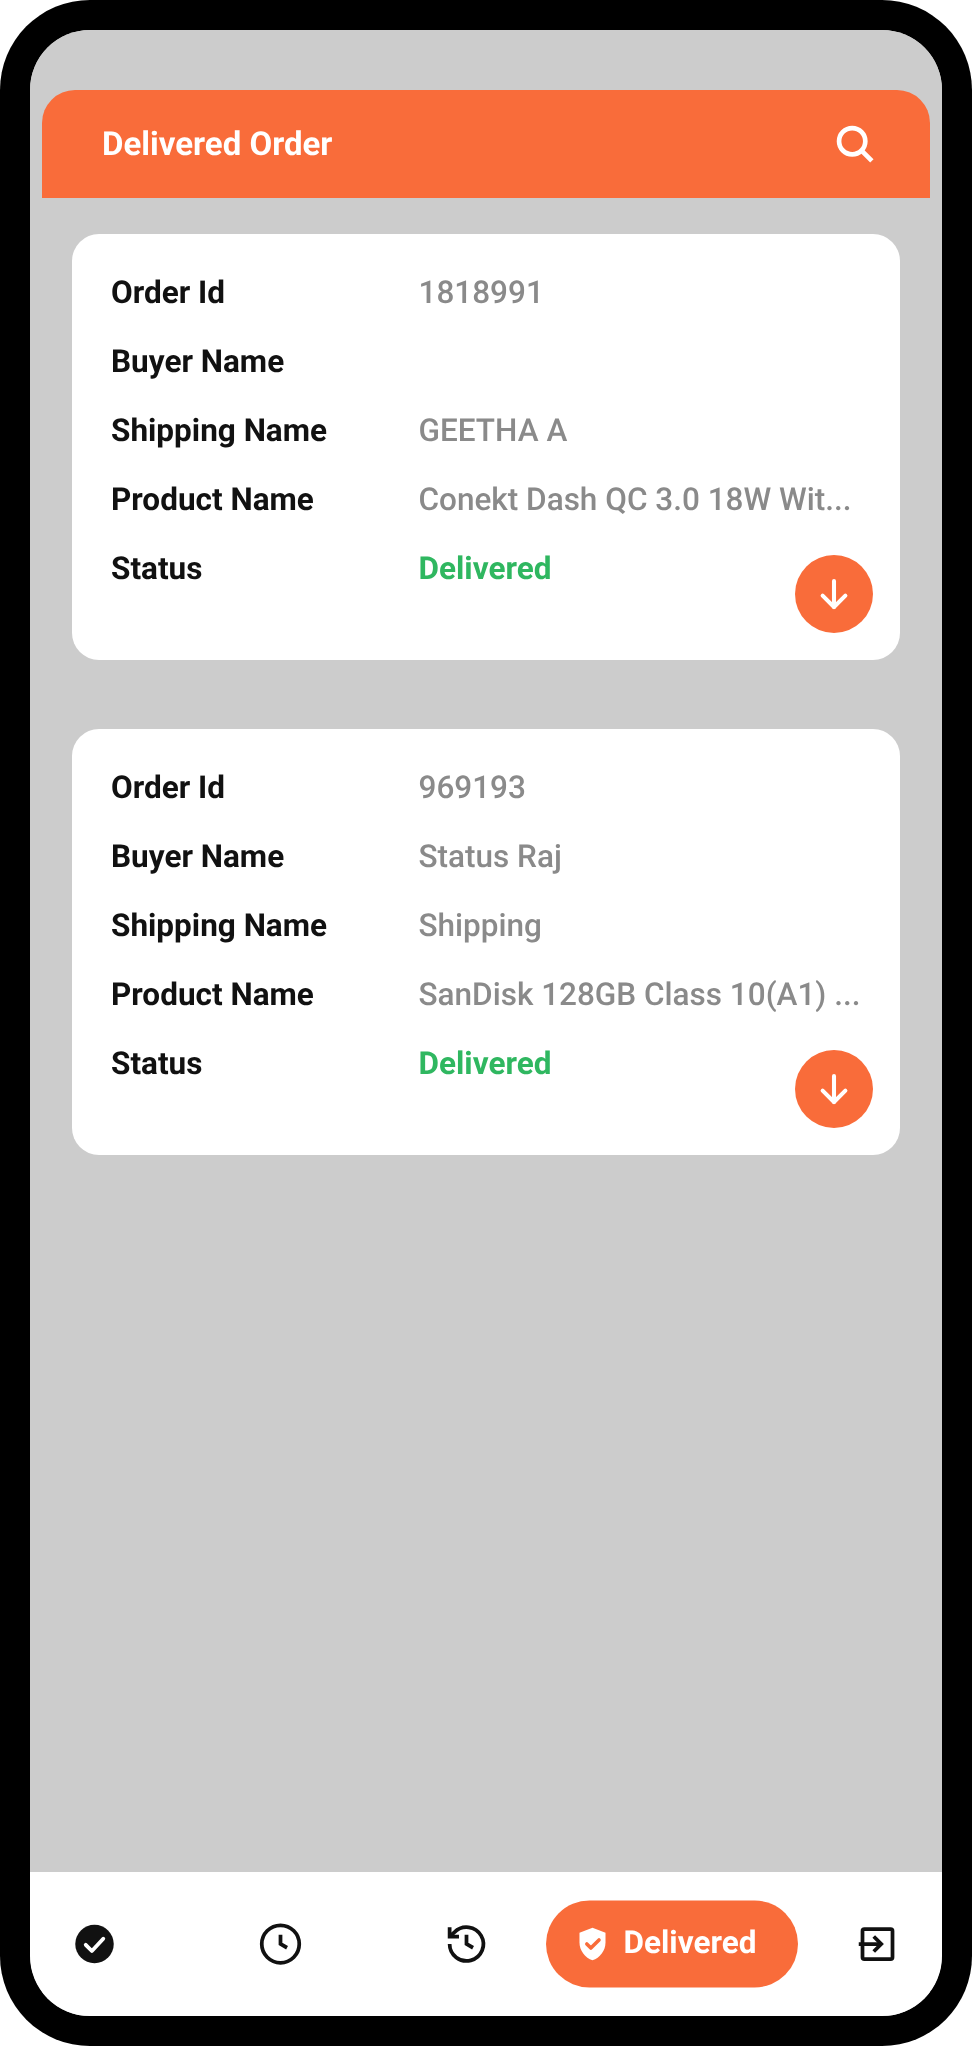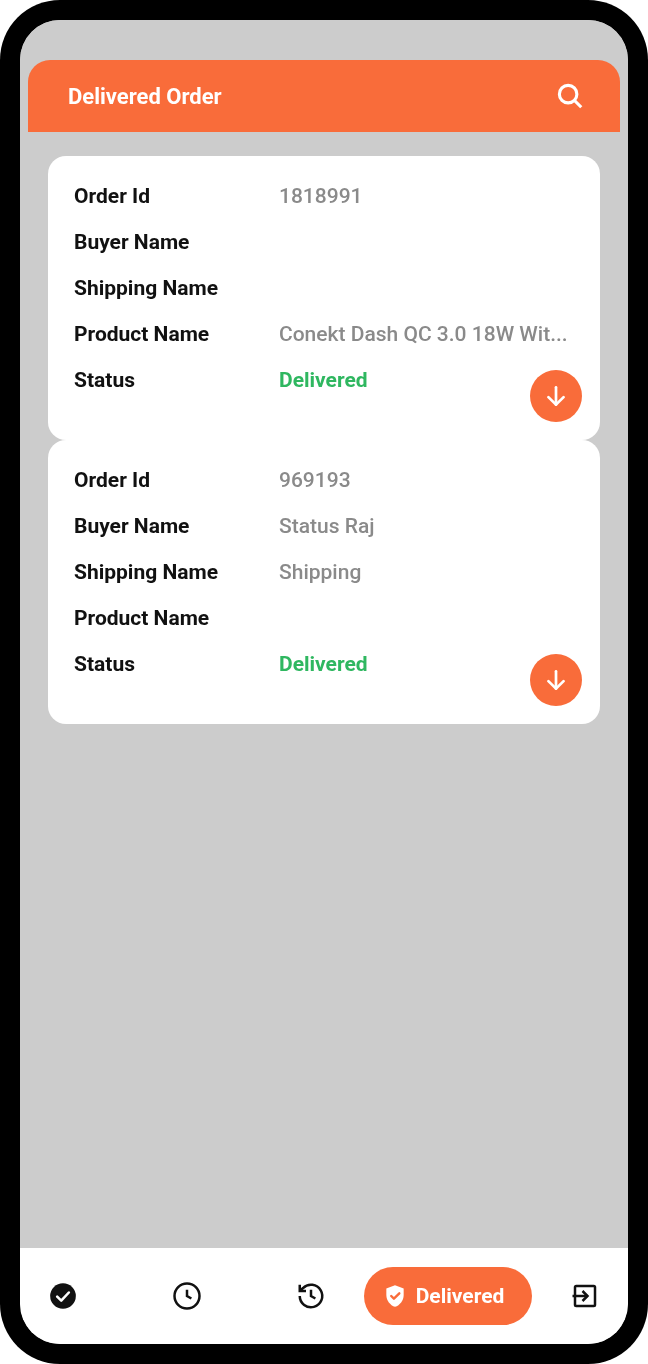--- a/index.html
+++ b/index.html
@@ -79,20 +79,21 @@
     flex: 1;
     background: #ccc;
     padding: 24px 20px;
     overflow-y: auto;
     margin: 0 8px;
   }
   .card {
     background: #fff;
     border-radius: 18px;
     padding: 28px 26px 26px 26px;
+    margin-bottom: 46px;
     position: relative;
   }
   .row {
     display: flex;
     align-items: center;
     margin-bottom: 22px;
   }
   .row:last-child { margin-bottom: 0; }
   .label {
     width: 205px;
@@ -195,20 +196,21 @@
         <div class="row">
           <div class="label">Order Id</div>
           <div class="value">1818991</div>
         </div>
         <div class="row">
           <div class="label">Buyer Name</div>
           <div class="value"></div>
         </div>
         <div class="row">
           <div class="label">Shipping Name</div>
+          <div class="value">GEETHA A</div>
         </div>
         <div class="row">
           <div class="label">Product Name</div>
           <div class="value">Conekt Dash QC 3.0 18W Wit...</div>
         </div>
         <div class="row">
           <div class="label">Status</div>
           <div class="status-value">Delivered</div>
         </div>
         <div class="expand-btn">
@@ -227,20 +229,21 @@
         <div class="row">
           <div class="label">Buyer Name</div>
           <div class="value">Status Raj</div>
         </div>
         <div class="row">
           <div class="label">Shipping Name</div>
           <div class="value">Shipping</div>
         </div>
         <div class="row">
           <div class="label">Product Name</div>
+          <div class="value">SanDisk 128GB Class 10(A1) ...</div>
         </div>
         <div class="row">
           <div class="label">Status</div>
           <div class="status-value">Delivered</div>
         </div>
         <div class="expand-btn">
           <svg width="26" height="26" viewBox="0 0 24 24" fill="none" stroke="#fff" stroke-width="2.5" stroke-linecap="round" stroke-linejoin="round">
             <line x1="12" y1="4" x2="12" y2="20"></line>
             <polyline points="5 13 12 20 19 13"></polyline>
           </svg>

